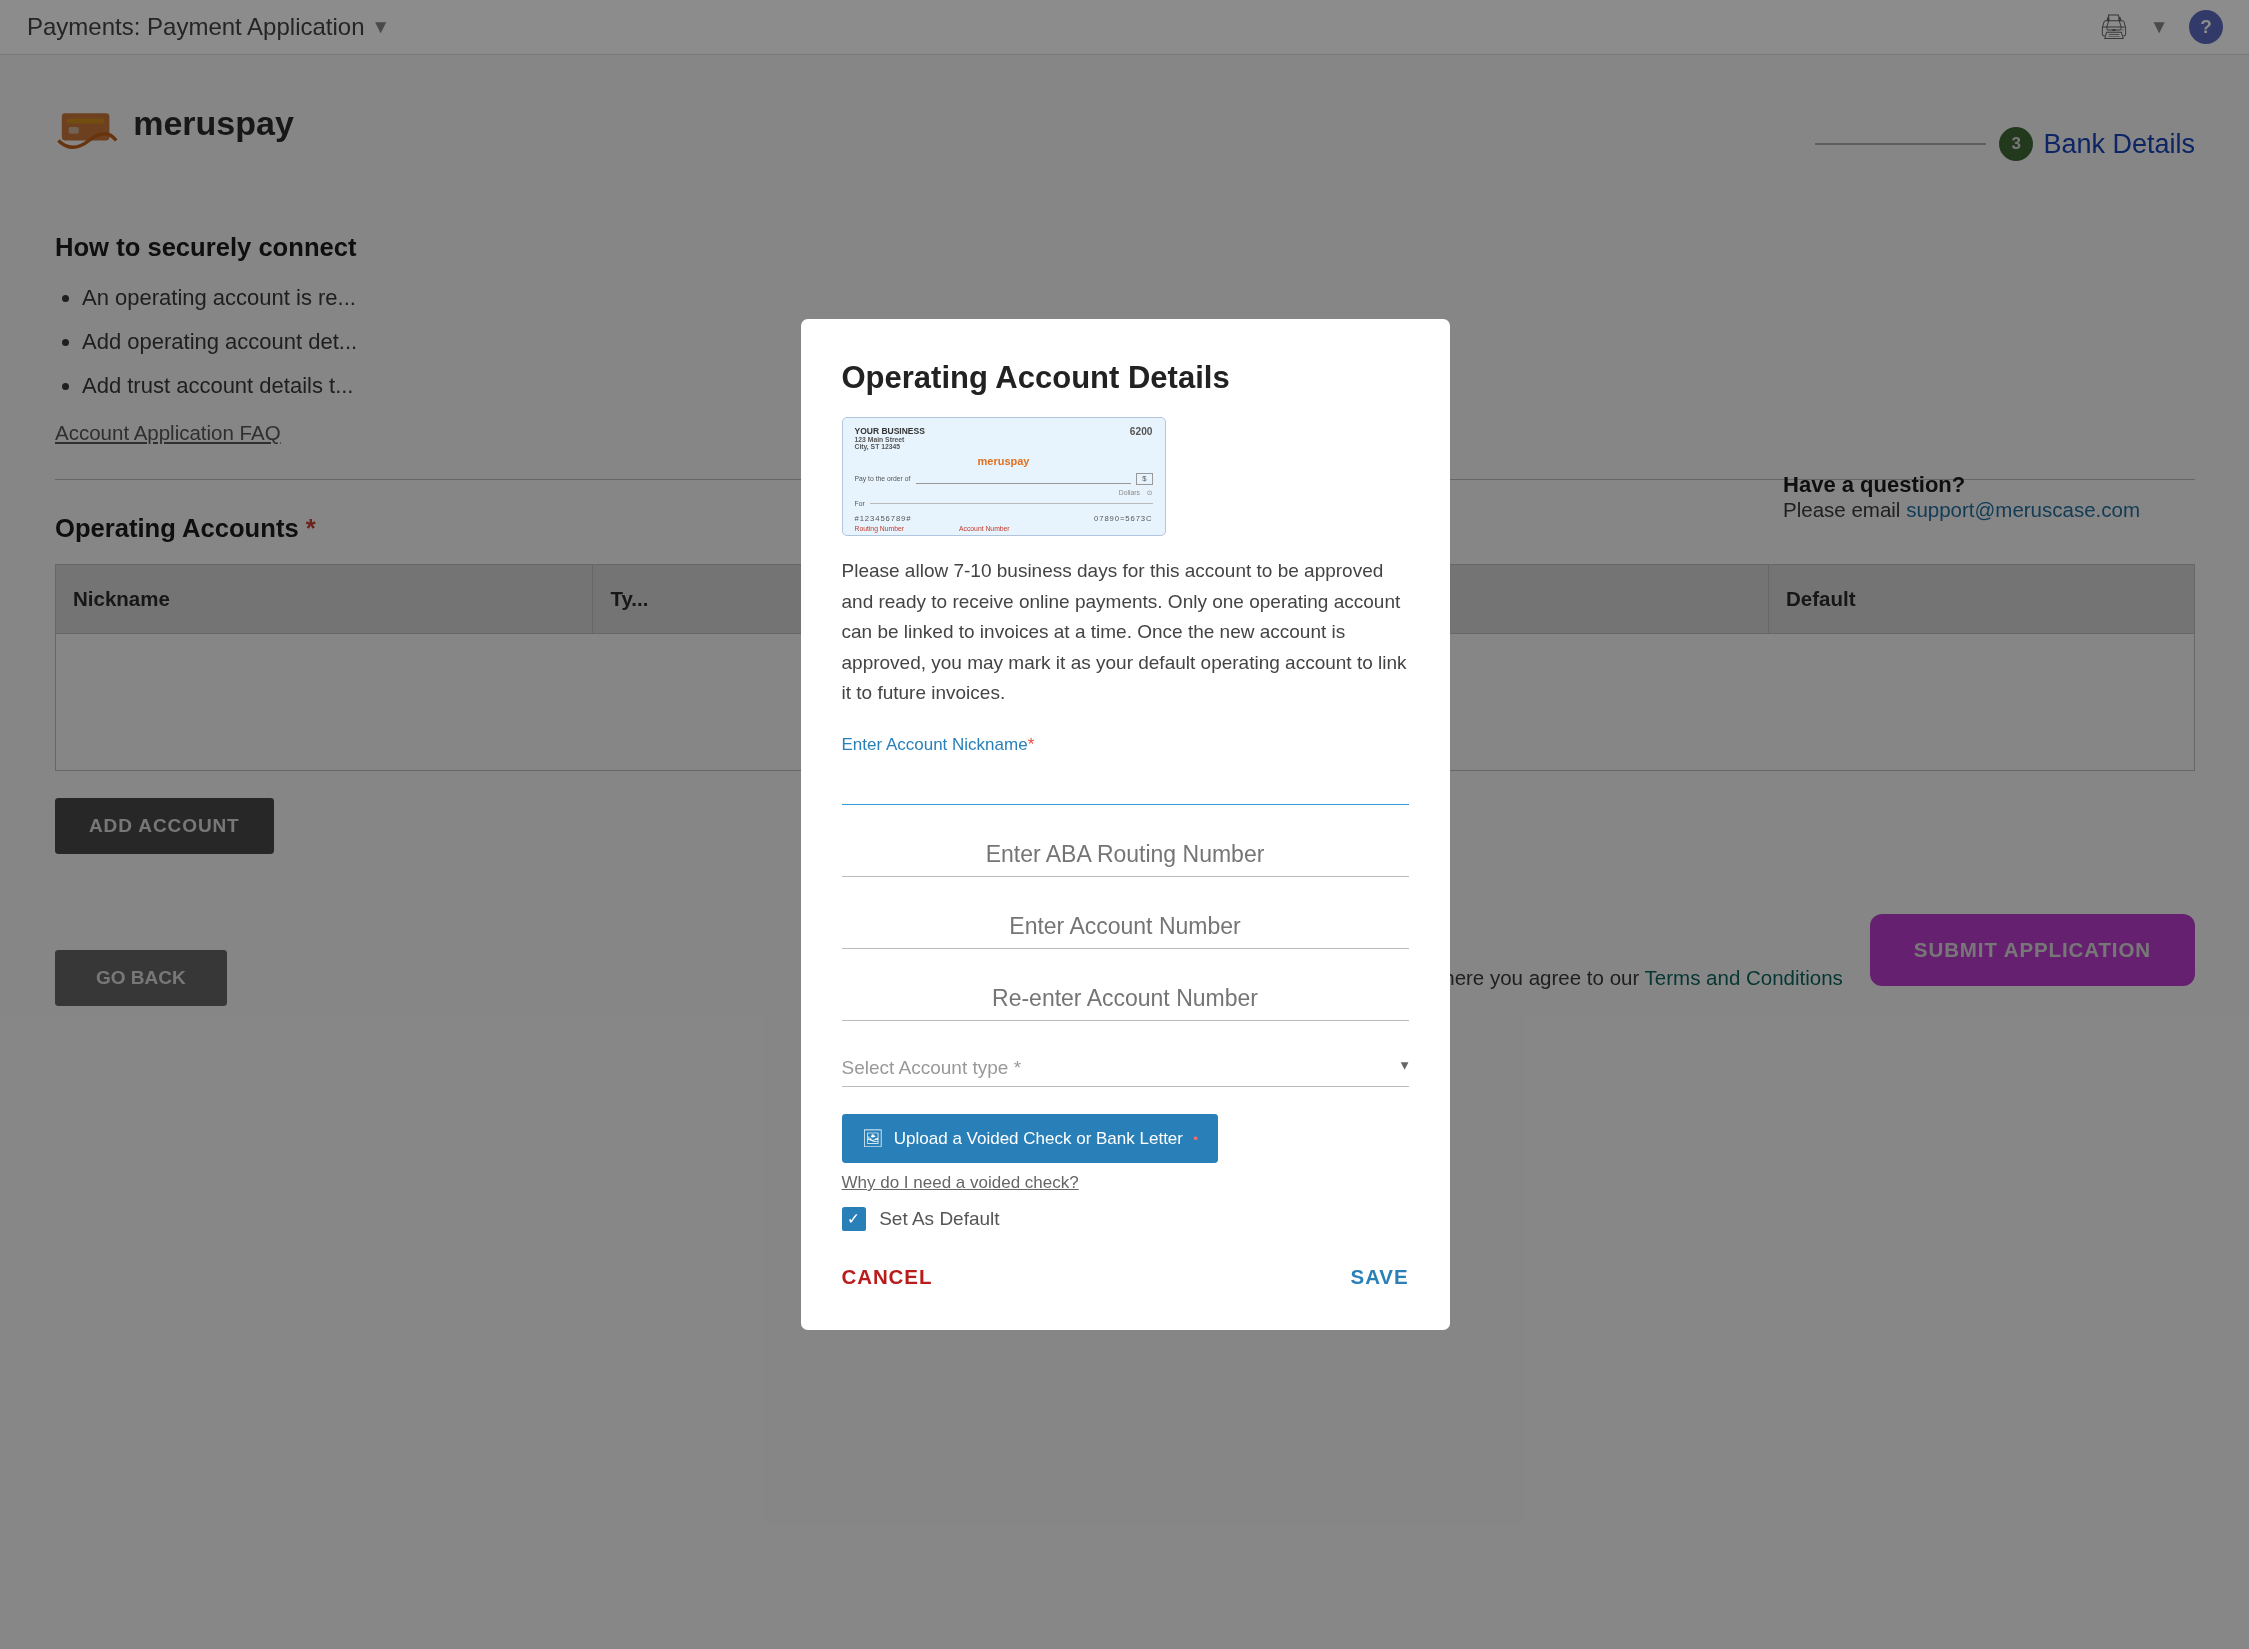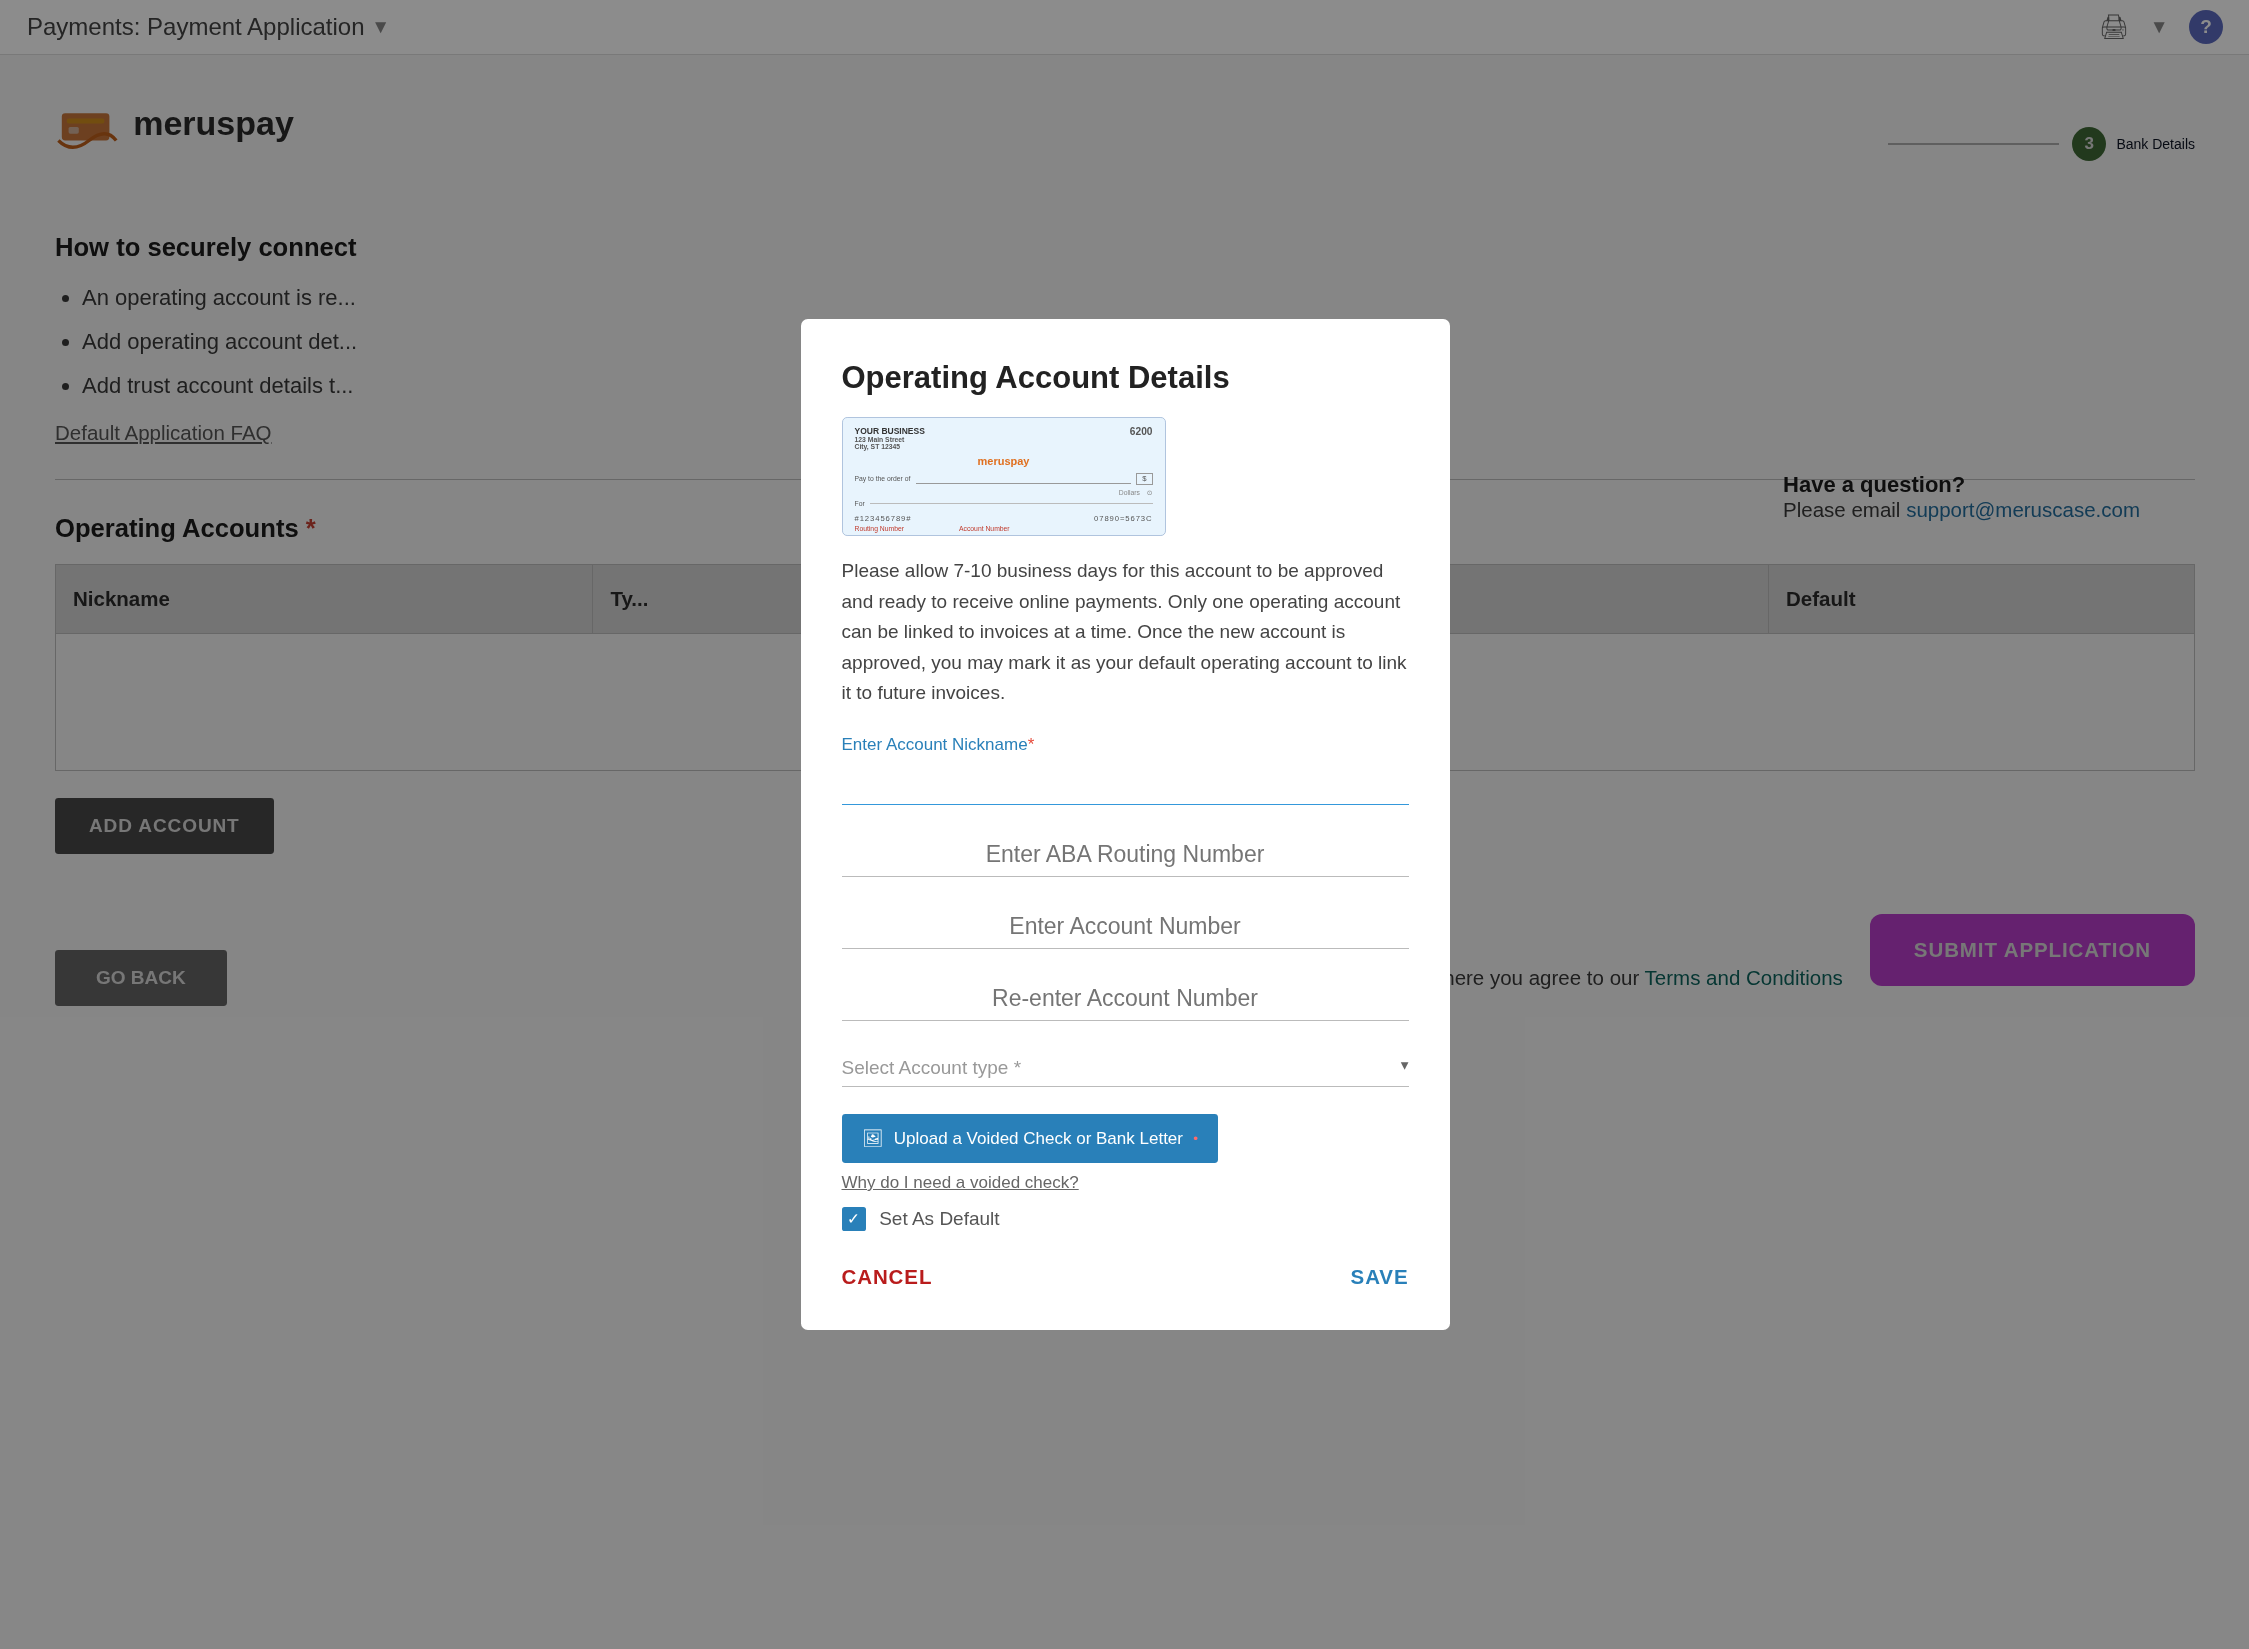--- a/index.html
+++ b/index.html
@@ -84,22 +84,22 @@
       border-radius: 50%;
       background: #4a7c3f;
       color: #fff;
       display: flex;
       align-items: center;
       justify-content: center;
       font-size: 17px;
       font-weight: bold;
     }
     .step-label {
-      font-size: 14px;
-      color: #0f172a;
+      font-size: 27px;
+      color: #1d4ed8;
     }
     .step-line {
       width: 171px;
       height: 1.7px;
       background: #ccc;
       margin: 0 13.7px;
     }
 
     
     .header-row {
@@ -519,21 +519,21 @@
   </div>
 
   <div style="position:relative;">
     <div class="how-section">
       <h3>How to securely connect</h3>
       <ul>
         <li>An operating account is re...</li>
         <li>Add operating account det...</li>
         <li>Add trust account details t...</li>
       </ul>
-      <div class="faq-link">Default Application FAQ</div>
+      <div class="faq-link">Account Application FAQ</div>
     </div>
     <div class="question-box">
       <h4>Have a question?</h4>
       <p>
         <span>Please email </span>
         <a>support@meruscase.com</a>
       </p>
     </div>
   </div>
 

